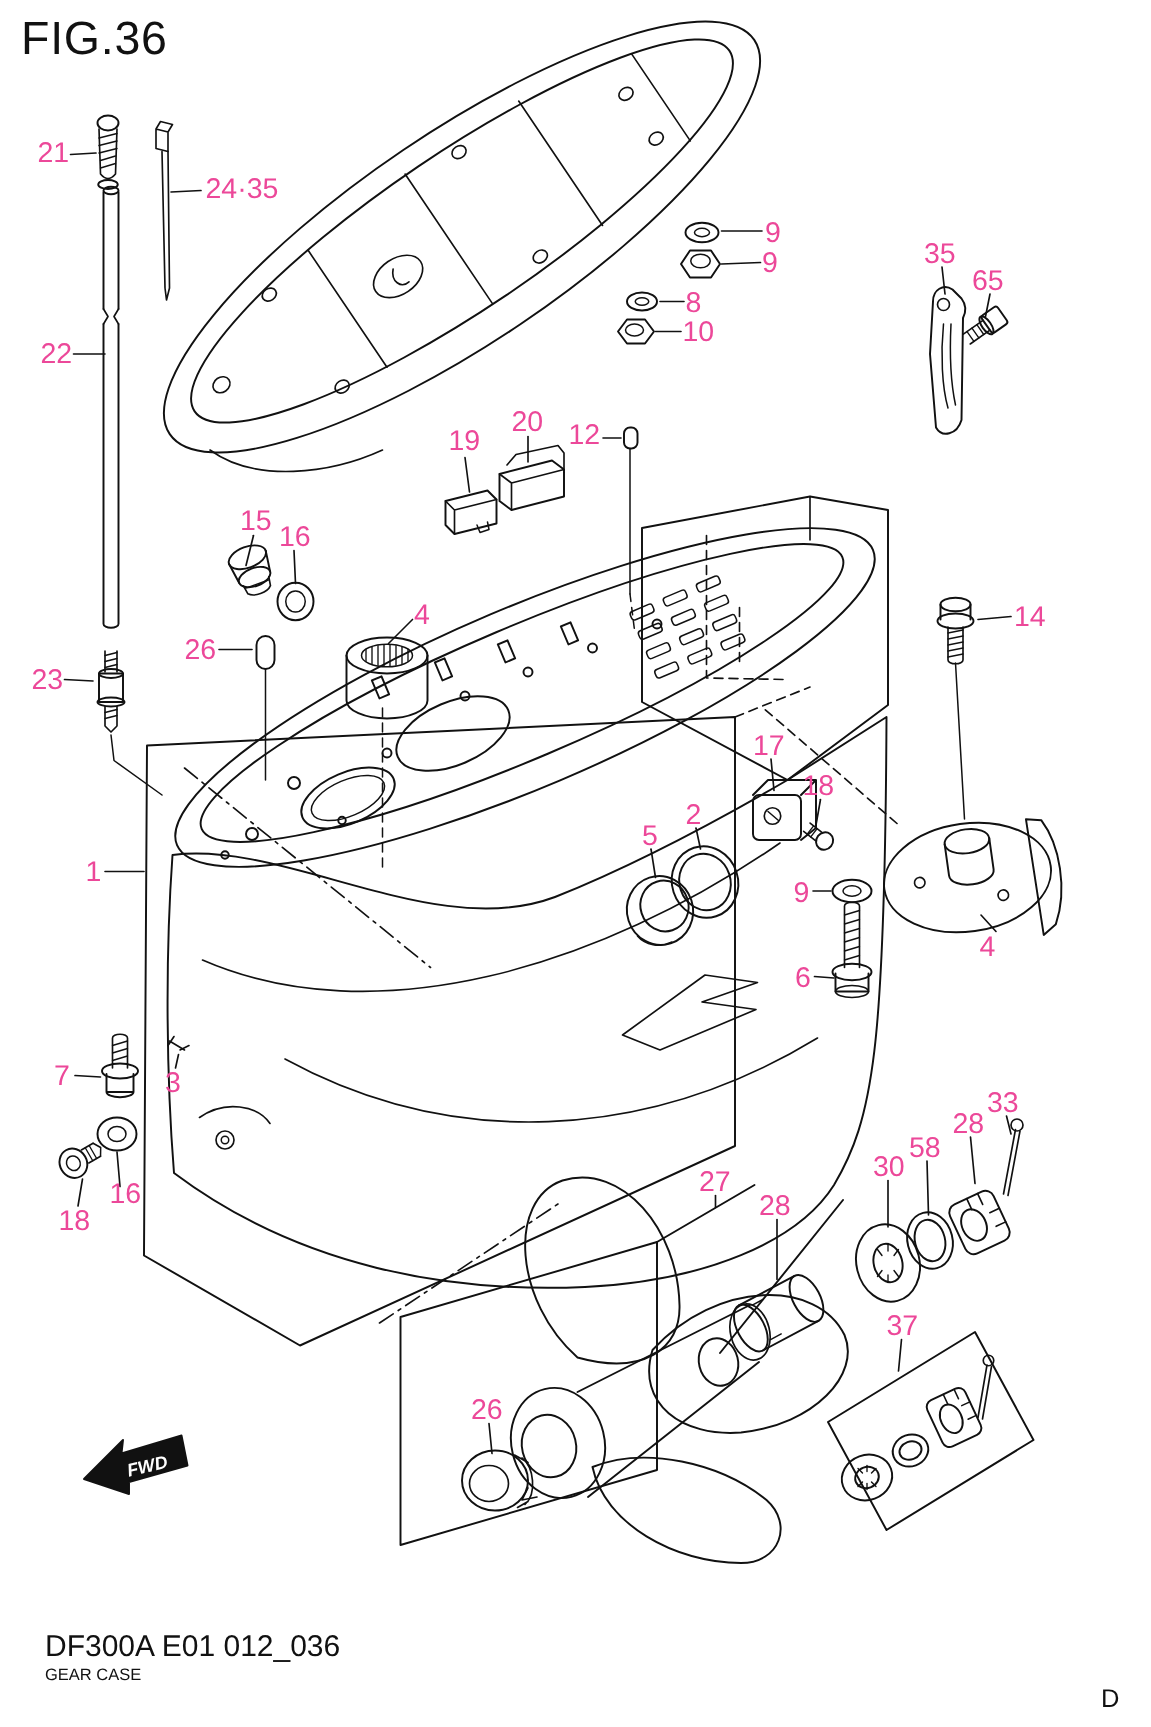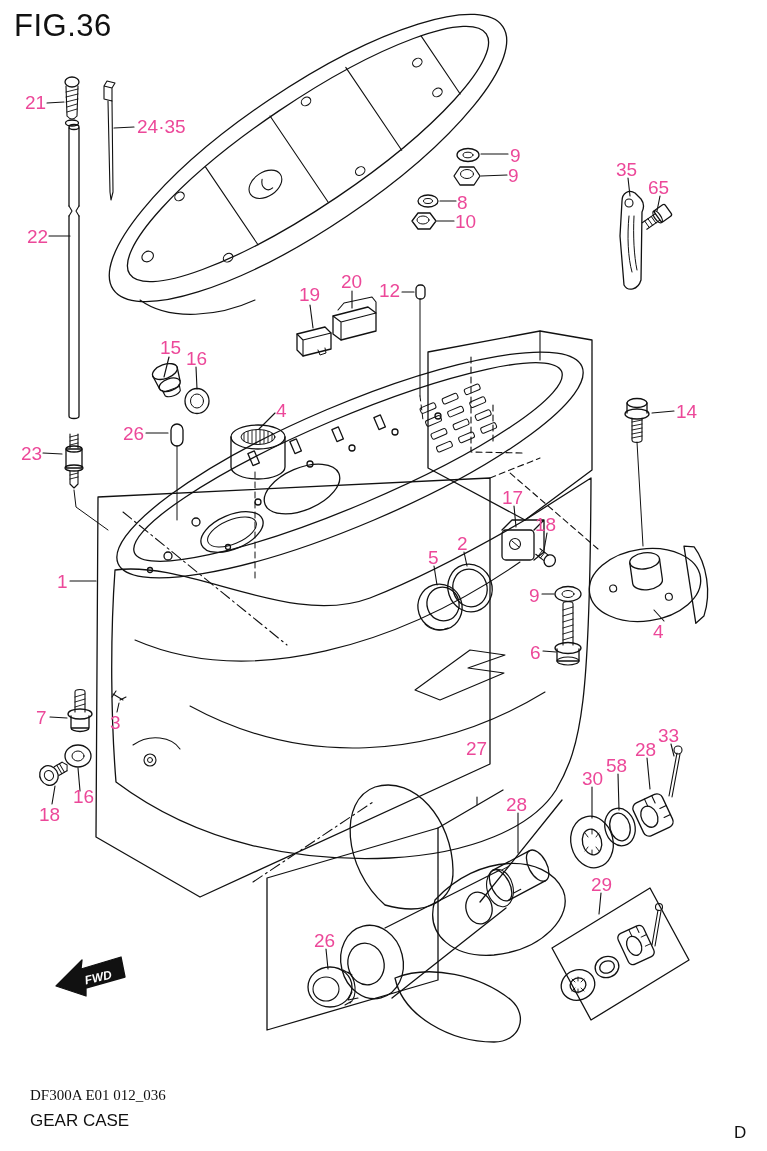--- a/index.html
+++ b/index.html
@@ -1,22 +1,22 @@
 <!DOCTYPE html>
 <html><head>
 <meta charset="utf-8">
 <style>
   html,body{margin:0;padding:0;background:#fff;}
   #page{position:relative;width:767px;height:1151px;background:#ffffff;overflow:hidden;
         font-family:"Liberation Sans", sans-serif;color:#111;}
   #art{position:absolute;left:0;top:0;}
   .callout{position:absolute;font-size:19px;line-height:1;white-space:nowrap;color:#ec4899;}
   .fig-title{position:absolute;left:14px;top:8px;font-size:31px;font-weight:normal;letter-spacing:.5px;}
-  .footer-code{position:absolute;left:30px;top:1087px;font-size:15px;font-family:Liberation Serif, serif;}
-  .footer-caption{position:absolute;left:30px;top:1111px;font-size:17px;}
+  .footer-code{position:absolute;left:30px;top:1087px;font-size:20px;}
+  .footer-caption{position:absolute;left:30px;top:1111px;font-size:11px;}
   .page-letter{position:absolute;left:734px;top:1123px;font-size:17px;}
 </style>
 </head>
 <body>
 
 <div id="page">
 
 <svg id="art" width="767" height="1151" viewBox="0 0 767 1151">
 <g fill="none" stroke="#111" stroke-width="1.3" stroke-linecap="round" stroke-linejoin="round">
 
@@ -442,25 +442,25 @@
   <div class="callout" style="left:529px;top:586px">9</div>
   <div class="callout" style="left:530px;top:643px">6</div>
   <div class="callout" style="left:653px;top:622px">4</div>
   <div class="callout" style="left:428px;top:548px">5</div>
   <div class="callout" style="left:457px;top:534px">2</div>
   <div class="callout" style="left:57px;top:572px">1</div>
   <div class="callout" style="left:36px;top:708px">7</div>
   <div class="callout" style="left:110px;top:713px">3</div>
   <div class="callout" style="left:73px;top:787px">16</div>
   <div class="callout" style="left:39px;top:805px">18</div>
-  <div class="callout" style="left:466px;top:739px">27</div>
+  <div class="callout" style="left:466px;top:779px">27</div>
   <div class="callout" style="left:506px;top:795px">28</div>
   <div class="callout" style="left:582px;top:769px">30</div>
   <div class="callout" style="left:606px;top:756px">58</div>
   <div class="callout" style="left:635px;top:740px">28</div>
   <div class="callout" style="left:658px;top:726px">33</div>
   <div class="callout" style="left:314px;top:931px">26</div>
-  <div class="callout" style="left:591px;top:875px">29</div>
+  <div class="callout" style="left:591px;top:875px">37</div>
 
   <div class="footer-code">DF300A E01 012_036</div>
   <div class="footer-caption">GEAR CASE</div>
   <div class="page-letter">D</div>
 </div>
 
 </body></html>

